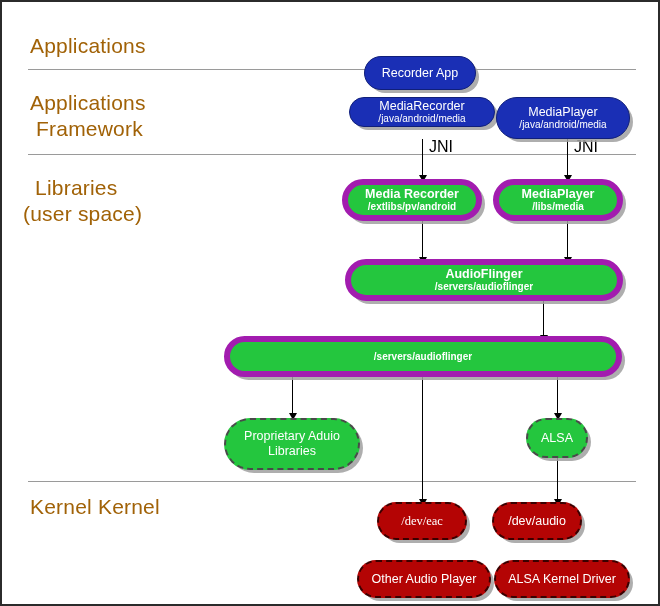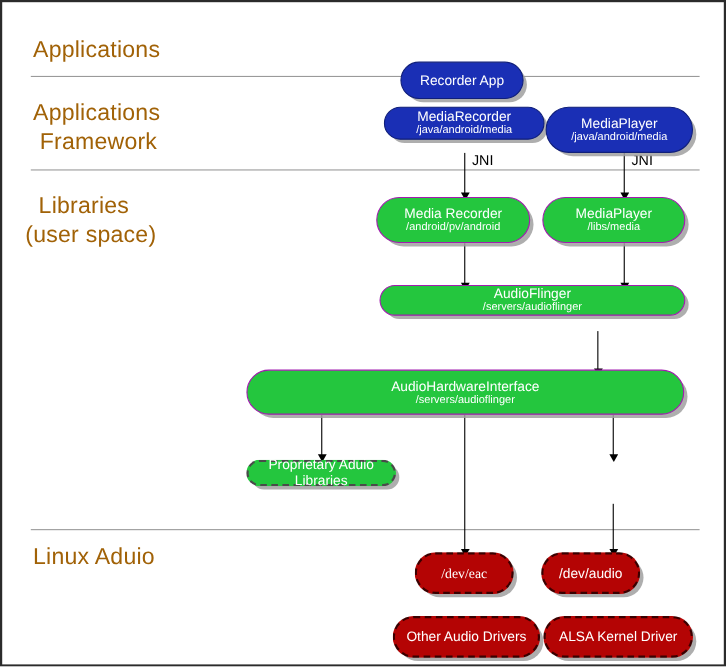--- a/index.html
+++ b/index.html
@@ -60,21 +60,22 @@
     white-space: nowrap;
   }
   .node.two-line .title { line-height: 15px; }
 
   .blue {
     background: #1a2fb5;
     border: 1px solid #101f7a;
   }
   .green {
     background: #24c63e;
-    border: 1px solid #a21caf;
+    border: 6px solid #a21caf;
+    font-weight: bold;
   }
   .green-dashed {
     background: #24c63e;
     border: 2px dashed #4a4a4a;
   }
   .red-dashed {
     background: #b40404;
     border: 2px dashed #3a0000;
   }
 
@@ -87,21 +88,21 @@
   .arrow-head {
     position: absolute;
     width: 0;
     height: 0;
     border-left: 4px solid transparent;
     border-right: 4px solid transparent;
     border-top: 7px solid #000000;
   }
   .edge-label {
     position: absolute;
-    font-size: 13px;
+    font-size: 16px;
     color: #000000;
     white-space: nowrap;
   }
 </style>
 </head>
 <body>
 
 <div id="diagram">
 
   <div class="divider" style="left:26px; top:67px; width:608px;"></div>
@@ -109,21 +110,21 @@
   <div class="divider" style="left:26px; top:479px; width:608px;"></div>
 
   <div class="layer-label" style="left:28px; top:31px;">Applications</div>
 
   <div class="layer-label" style="left:28px; top:88px;">Applications
  Framework</div>
 
   <div class="layer-label" style="left:21px; top:173px;">  Libraries
 (user space)</div>
 
-  <div class="layer-label" style="left:28px; top:492px;">Linux Aduio</div>
+  <div class="layer-label" style="left:28px; top:492px;">Kernel Kernel</div>
 
   <div class="vline" style="left:420px; top:137px; height:38px;"></div>
   <div class="arrow-head" style="left:417px; top:173px;"></div>
   <div class="edge-label" style="left:427px; top:136px;">JNI</div>
 
   <div class="vline" style="left:565px; top:137px; height:38px;"></div>
   <div class="arrow-head" style="left:562px; top:173px;"></div>
   <div class="edge-label" style="left:572px; top:136px;">JNI</div>
 
   <div class="vline" style="left:420px; top:219px; height:38px;"></div>
@@ -157,53 +158,55 @@
     <span class="sub">/java/android/media</span>
   </div>
 
   <div class="node blue" style="left:494px; top:95px; width:134px; height:42px;">
     <span class="title">MediaPlayer</span>
     <span class="sub">/java/android/media</span>
   </div>
 
   <div class="node green" style="left:340px; top:177px; width:140px; height:42px;">
     <span class="title">Media Recorder</span>
-    <span class="sub">/android/pv/android</span>
+    <span class="sub">/extlibs/pv/android</span>
   </div>
 
   <div class="node green" style="left:491px; top:177px; width:130px; height:42px;">
     <span class="title">MediaPlayer</span>
     <span class="sub">/libs/media</span>
   </div>
 
-  <div class="node green" style="left:343px; top:257px; width:278px; height:28px;">
+  <div class="node green" style="left:343px; top:257px; width:278px; height:42px;">
     <span class="title">AudioFlinger</span>
     <span class="sub">/servers/audioflinger</span>
   </div>
 
   <div class="node green" style="left:222px; top:334px; width:398px; height:41px;">
-    <span class="title">AudioHardwareInterface</span>
     <span class="sub">/servers/audioflinger</span>
   </div>
 
-  <div class="node green-dashed two-line" style="left:222px; top:416px; width:136px; height:24px;">
+  <div class="node green-dashed two-line" style="left:222px; top:416px; width:136px; height:52px;">
     <span class="title">Proprietary Aduio</span>
     <span class="title">Libraries</span>
   </div>
 
+  <div class="node green-dashed" style="left:524px; top:416px; width:62px; height:40px;">
+    <span class="title">ALSA</span>
+  </div>
 
   <div class="node red-dashed" style="left:375px; top:500px; width:90px; height:38px;font-family:Liberation Serif, serif;">
     <span class="title">/dev/eac</span>
   </div>
 
   <div class="node red-dashed" style="left:490px; top:500px; width:90px; height:38px;">
     <span class="title">/dev/audio</span>
   </div>
 
   <div class="node red-dashed" style="left:355px; top:558px; width:134px; height:38px;">
-    <span class="title">Other Audio Drivers</span>
+    <span class="title">Other Audio Player</span>
   </div>
 
   <div class="node red-dashed" style="left:492px; top:558px; width:136px; height:38px;align-items:center;">
     <span class="title">ALSA Kernel Driver</span>
   </div>
 
 </div>
 
 </body></html>

